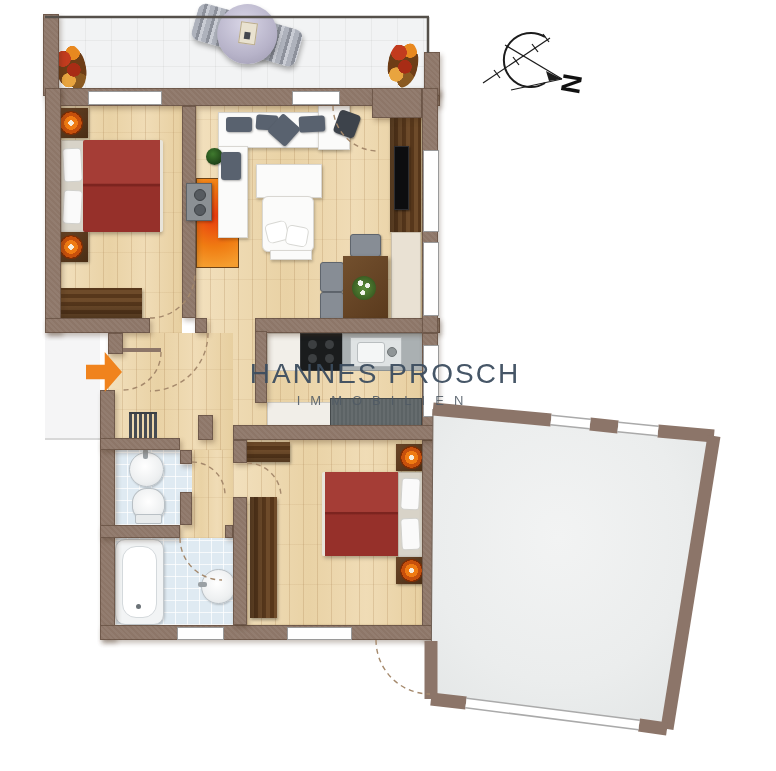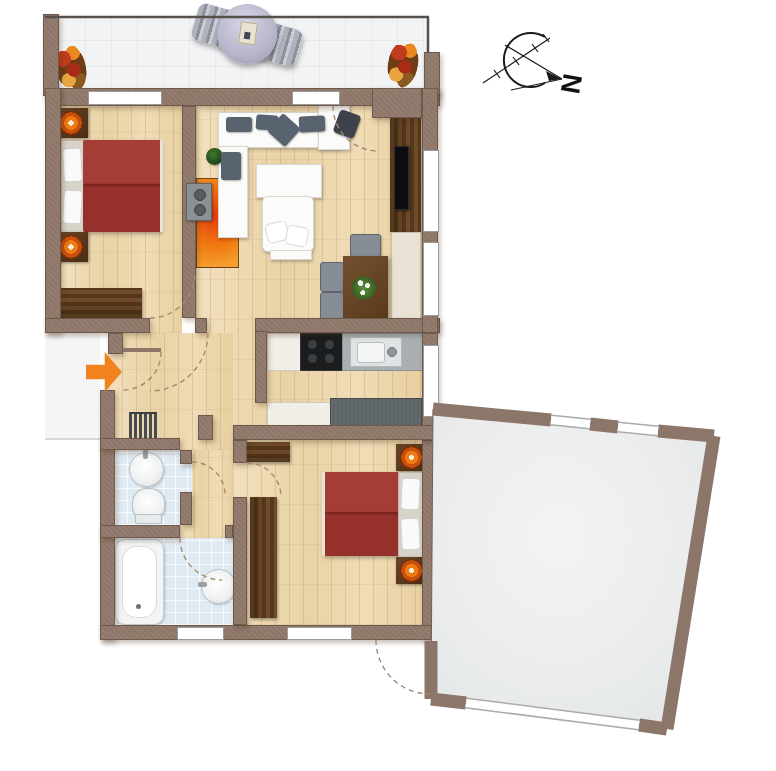--- a/index.html
+++ b/index.html
@@ -279,15 +279,17 @@
       <line x1="532" y1="44" x2="538" y2="52" stroke-width="1.2"></line>
       <line x1="543" y1="34" x2="549" y2="42" stroke-width="1.2"></line>
       <line x1="505" y1="45" x2="562" y2="79" stroke-width="1.2"></line>
       <line x1="511" y1="90" x2="562" y2="79" stroke-width="1.2"></line>
       <polygon points="562,79 546,71 549,81" fill="#1c1c1c" stroke="none"></polygon>
       <text x="562" y="94" transform="rotate(100 572 84)" font-size="27" font-weight="700" fill="#111111" stroke="none" font-family="Liberation Sans, sans-serif">N</text>
     </g>
   </svg>
 
   <div class="wm">
+    <div class="wm1">HANNES PROSCH</div>
+    <div class="wm2">IMMOBILIEN</div>
   </div>
 
 </div>
 
 </body></html>

